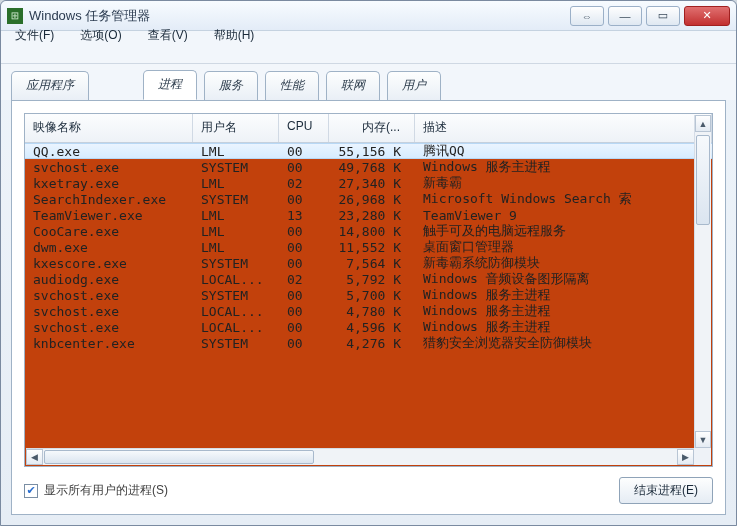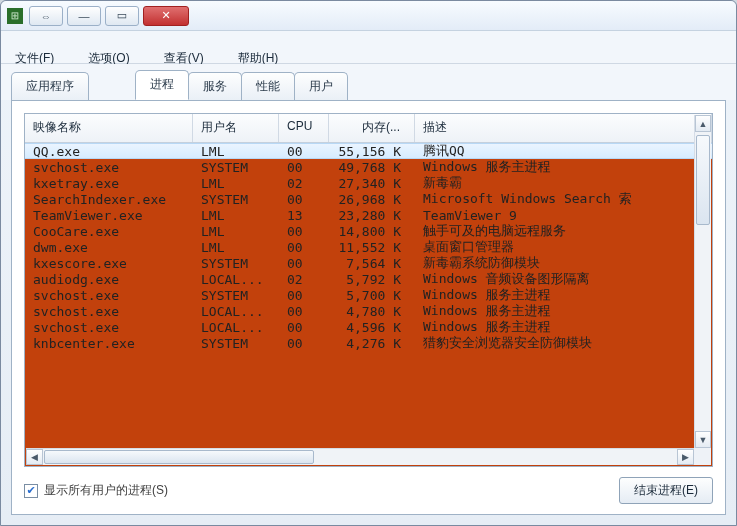--- a/index.html
+++ b/index.html
@@ -57,37 +57,38 @@
   }
   .win-btn.close {
     background: linear-gradient(#e07070, #c23030);
     border-color: #a02020;
     color: #fff;
     width: 46px;
   }
   .menubar {
     height: 26px;
     display: flex;
-    align-items: flex-start;
+    align-items: flex-end;
     padding: 16px 6px;
-    gap: 18px;
+    gap: 10px;
     background: #f2f6fb;
     border-bottom: 1px solid #cfd8e3;
   }
   .menu-item {
     padding: 3px 8px;
     color: #1a2a3a;
     cursor: default;
   }
   .tabstrip {
     display: flex;
-    align-items: center;
+    align-items: flex-start;
     padding: 6px 10px 0 10px;
-    gap: 0;
+    gap: 8px;
     background: #f2f6fb;
+    font-style: italic;
   }
   .tab {
     padding: 5px 14px 6px 14px;
     border: 1px solid #9fb2c6;
     border-bottom: none;
     background: linear-gradient(#fdfefe, #e9eff6);
     margin-right: -1px;
     border-radius: 5px 5px 0 0;
     color: #2a3a4a;
     position: relative;
@@ -232,40 +233,42 @@
     color: #1a2a3a;
   }
 </style>
 </head>
 <body>
 
 <div class="window">
 
   <div class="titlebar">
     <span class="app-icon">⊞</span>
+    <span class="title">Windows 任务管理器</span>
     <div class="win-btns">
       <div class="win-btn">⇔</div>
       <div class="win-btn">—</div>
       <div class="win-btn">▭</div>
       <div class="win-btn close">✕</div>
     </div>
   </div>
 
   <div class="menubar">
     <div class="menu-item">文件(F)</div>
     <div class="menu-item">选项(O)</div>
     <div class="menu-item">查看(V)</div>
     <div class="menu-item">帮助(H)</div>
   </div>
 
   <div class="tabstrip">
     <div class="tab">应用程序</div>
     <div class="tab active">进程</div>
     <div class="tab">服务</div>
     <div class="tab">性能</div>
+    <div class="tab">联网</div>
     <div class="tab">用户</div>
   </div>
 
   <div class="tabpanel">
     <div class="listbox">
       <div class="list-header">
         <div class="col col-name">映像名称</div>
         <div class="col col-user">用户名</div>
         <div class="col col-cpu">CPU</div>
         <div class="col col-mem">内存(...</div>

